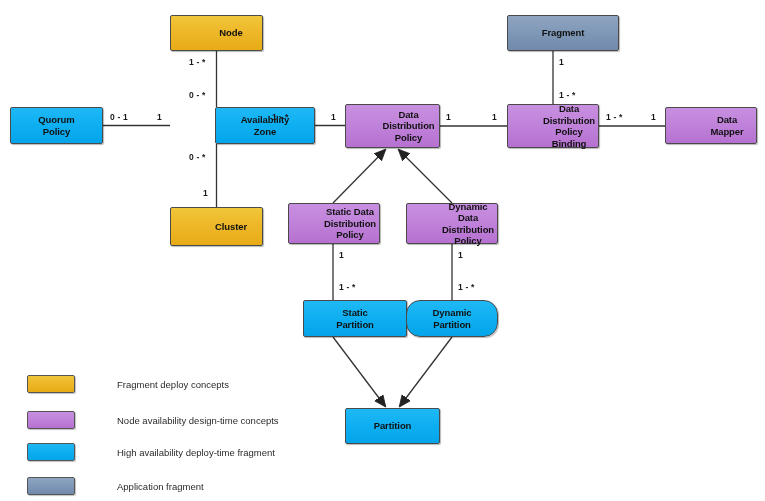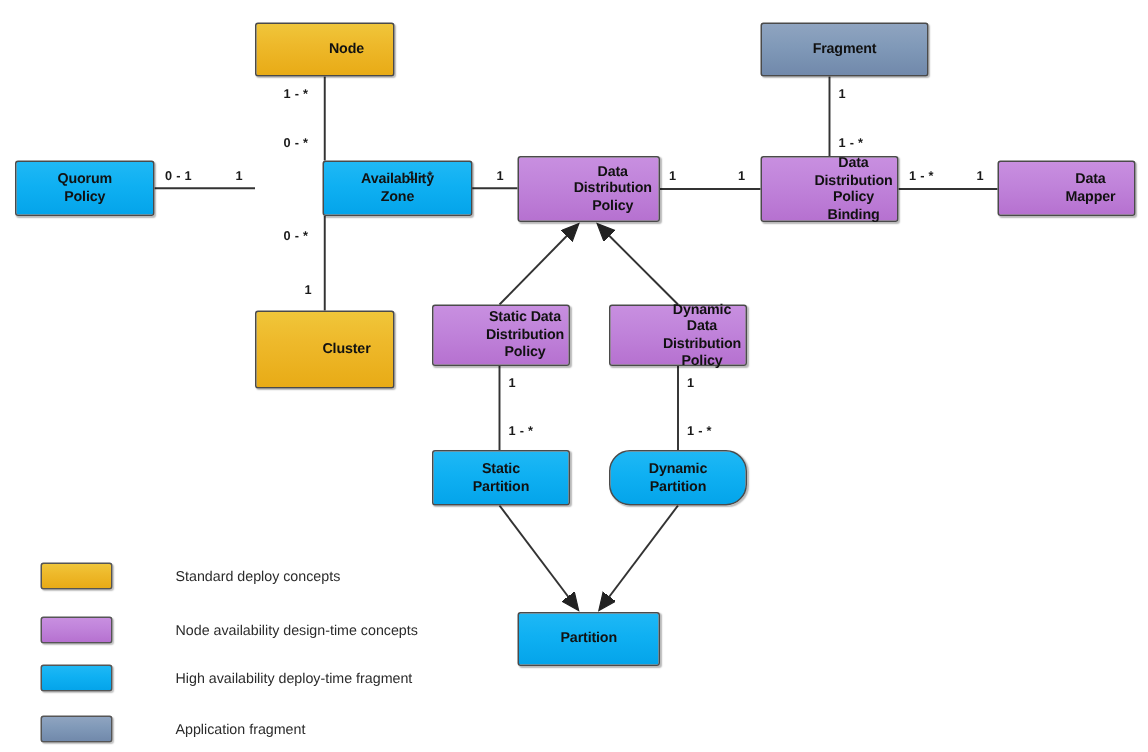--- a/index.html
+++ b/index.html
@@ -126,30 +126,30 @@
       </div>
       <div class="node c-design" style="left: 345px; top: 104px; width: 95px; height: 44px;">
         <span>Data<br>Distribution<br>Policy</span>
       </div>
       <div class="node c-design" style="left: 507px; top: 104px; width: 92px; height: 44px;">
         <span>Data<br>Distribution<br>Policy Binding</span>
       </div>
       <div class="node c-design" style="left: 665px; top: 107px; width: 92px; height: 37px;">
         <span>Data<br>Mapper</span>
       </div>
-      <div class="node c-standard" style="left: 170px; top: 207px; width: 93px; height: 52px;">
+      <div class="node c-standard" style="left: 170px; top: 207px; width: 93px; height: 39px;">
         <span>Cluster</span>
       </div>
       <div class="node c-design" style="left: 288px; top: 203px; width: 92px; height: 41px;">
         <span>Static Data<br>Distribution<br>Policy</span>
       </div>
       <div class="node c-design" style="left: 406px; top: 203px; width: 92px; height: 41px;">
         <span>Dynamic Data<br>Distribution<br>Policy</span>
       </div>
-      <div class="node c-deploy" style="left: 288px; top: 300px; width: 92px; height: 37px;">
+      <div class="node c-deploy" style="left: 303px; top: 300px; width: 104px; height: 37px;">
         <span>Static<br>Partition</span>
       </div>
       <div class="node c-deploy" style="left: 406px; top: 300px; width: 92px; height: 37px; border-radius: 14px;">
         <span>Dynamic<br>Partition</span>
       </div>
       <div class="node c-deploy" style="left: 345px; top: 408px; width: 95px; height: 36px;">
         <span>Partition</span>
       </div>
     </div>
   <div id="mult-layer">
@@ -167,21 +167,21 @@
       <div class="mult" style="left: 559px; top: 90px;">1 - *</div>
       <div class="mult" style="left: 606px; top: 112px;">1 - *</div>
       <div class="mult" style="left: 651px; top: 112px;">1</div>
       <div class="mult" style="left: 339px; top: 250px;">1</div>
       <div class="mult" style="left: 339px; top: 282px;">1 - *</div>
       <div class="mult" style="left: 458px; top: 250px;">1</div>
       <div class="mult" style="left: 458px; top: 282px;">1 - *</div>
     </div>
   <div id="legend-layer">
       <div class="legend-swatch c-standard" style="left: 27px; top: 375px;"></div>
-      <div class="legend-label" style="left: 117px; top: 379px;">Standard deploy concepts</div>
+      <div class="legend-label" style="left: 117px; top: 379px;">Fragment deploy concepts</div>
       <div class="legend-swatch c-design" style="left: 27px; top: 411px;"></div>
       <div class="legend-label" style="left: 117px; top: 415px;">Node availability design-time concepts</div>
       <div class="legend-swatch c-deploy" style="left: 27px; top: 443px;"></div>
       <div class="legend-label" style="left: 117px; top: 447px;">High availability deploy-time fragment</div>
       <div class="legend-swatch c-fragment" style="left: 27px; top: 477px;"></div>
       <div class="legend-label" style="left: 117px; top: 481px;">Application fragment</div>
     </div>
 
 </div>
 

